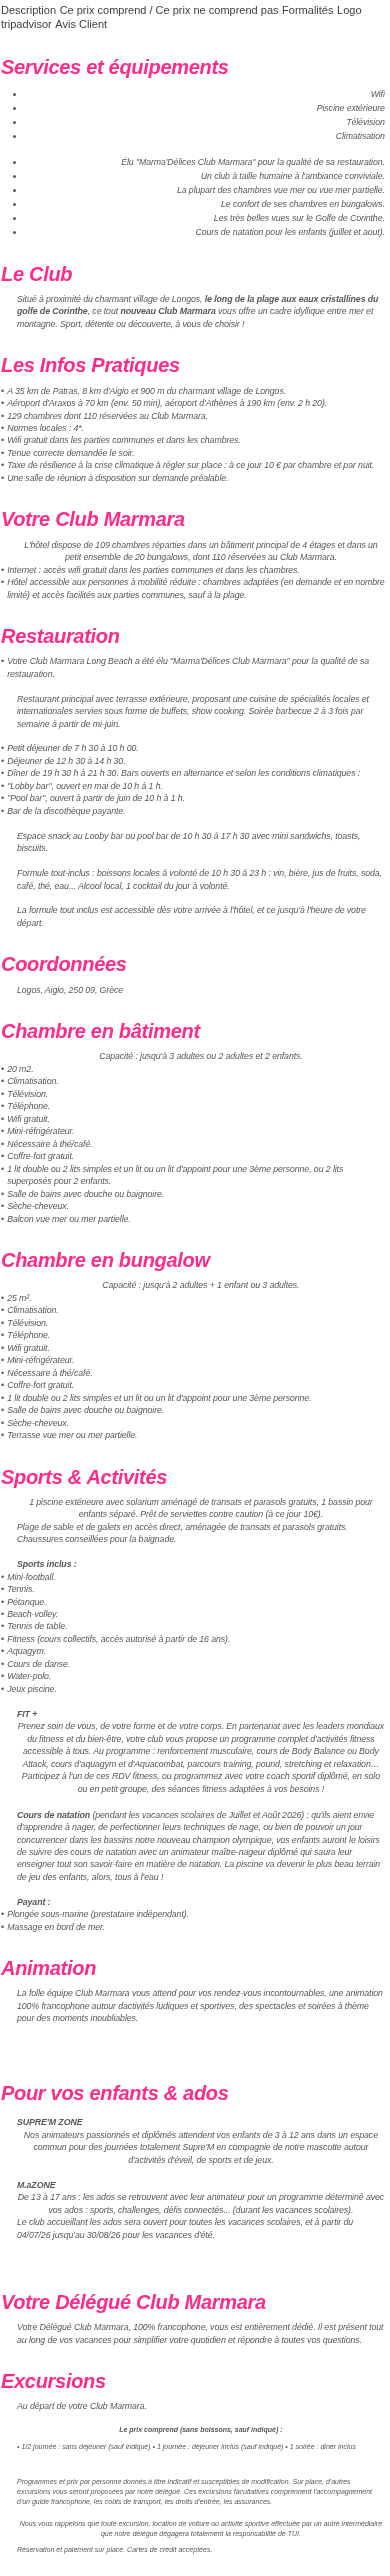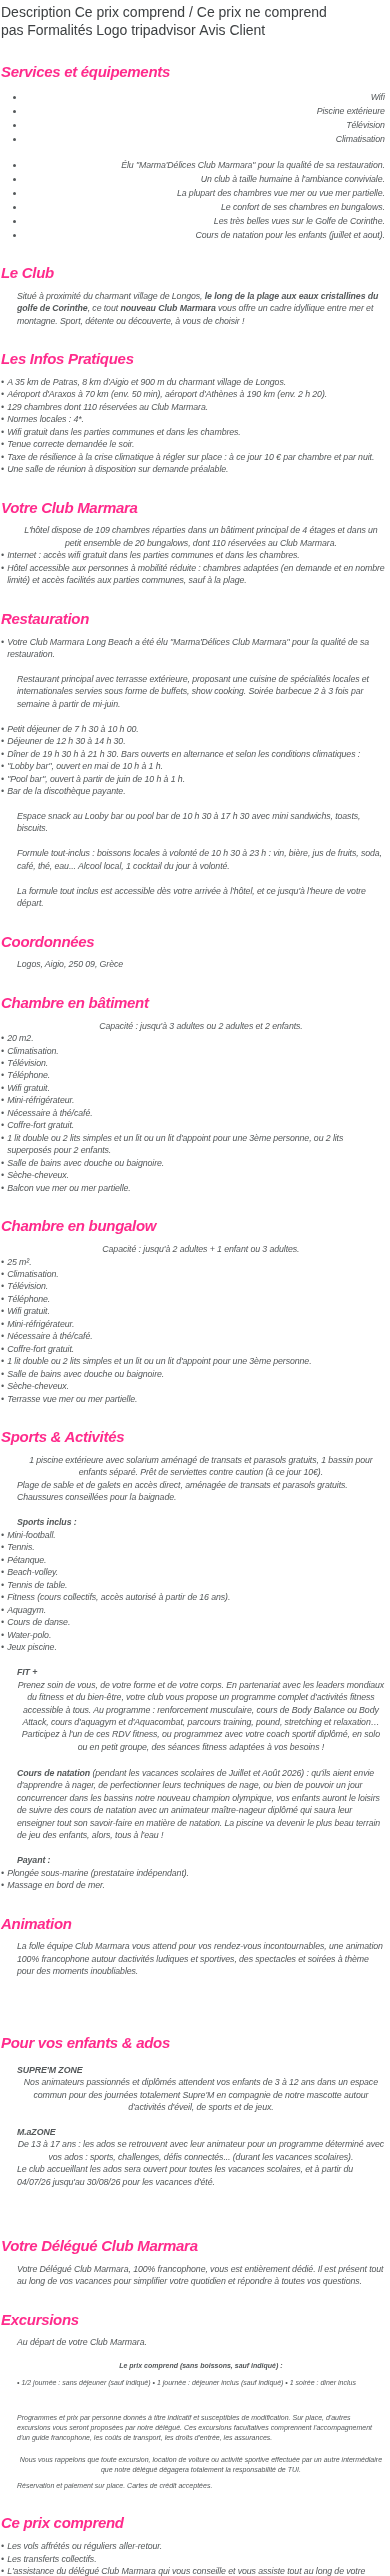--- a/index.html
+++ b/index.html
@@ -6,36 +6,36 @@
   body{
     width:391px;
     font-family:"Liberation Sans", sans-serif;
     color:#54585A;
     font-style:italic;
     -webkit-font-smoothing:antialiased;
   }
   
   .nav{
     font-style:normal;
-    font-size:14px;
+    font-size:11px;
     color:#3d4042;
     padding:2.6px 4.1px 1px 1px;
     line-height:1.3;
   }
   .nav a{color:#3d4042;text-decoration:none;margin-right:3.6px;}
   
   #content{
     padding:0 6.2px 31px 1px;
     font-size:8.8px;
     line-height:1.42;
     letter-spacing:-0.1px;
   }
   .h1{
     color:#FF2B8C;
-    font-size:15px;
+    font-size:20px;
     font-weight:bold;
     font-style:italic;
     letter-spacing:-0.3px;
     margin:24px 0 8.2px 0;
     line-height:1.1;
   }
   p{margin:0 0 12.4px 0;padding-left:16px;}
   p.tight{margin-bottom:0;text-align:center;}
   .sub{font-weight:bold;margin:12.4px 0 0 0;}
   .small{font-size:7px;letter-spacing:0;}

